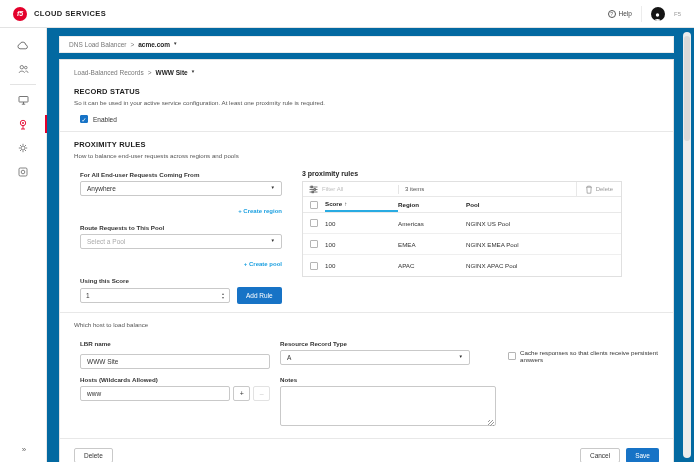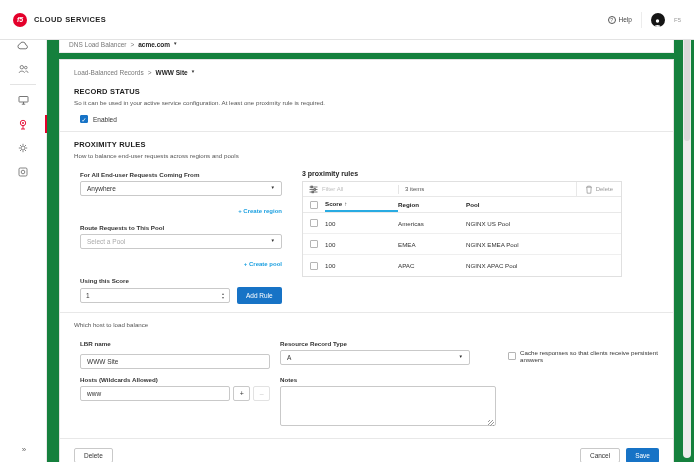--- a/index.html
+++ b/index.html
@@ -1,21 +1,21 @@
 <!DOCTYPE html>
 <html><head>
 <meta charset="utf-8">
 <style>
   * { margin:0; padding:0; box-sizing:border-box; }
   html,body { width:694px; height:462px; overflow:hidden; }
   body { font-family:"Liberation Sans", sans-serif; background:#f4f4f4; color:#333; }
   .app { position:relative; width:694px; height:462px; overflow:hidden; }
 
   
-  .top-header { position:absolute; top:0; left:0; right:0; height:40px; background:#fff;
+  .top-header { position:absolute; top:0; left:0; right:0; height:28px; background:#fff;
     border-bottom:1px solid #e3e3e3; display:flex; align-items:center; justify-content:space-between;
     padding:0 13px; z-index:10; }
   .brand { display:flex; align-items:center; gap:7px; }
   .logo-ball { width:14px; height:14px; border-radius:50%; background:#e4002b; color:#fff;
     font-size:7px; font-weight:bold; font-style:italic; display:flex; align-items:center; justify-content:center; }
   .brand-title { font-size:7.5px; font-weight:bold; letter-spacing:.4px; color:#1d1d1d; }
   .header-right { display:flex; align-items:center; gap:9px; }
   .help-btn { display:flex; align-items:center; gap:3px; font-size:6.5px; color:#444; cursor:pointer; }
   .help-q { width:8px; height:8px; border:1px solid #555; border-radius:50%; font-size:5px;
     display:flex; align-items:center; justify-content:center; color:#555; }
@@ -28,21 +28,21 @@
   .sidebar { position:absolute; top:28px; left:0; bottom:0; width:47px; background:#fff;
     border-right:1px solid #e8e8e8; display:flex; flex-direction:column; align-items:center; padding-top:5px; }
   .side-item { position:relative; width:47px; height:24px; display:flex; align-items:center;
     justify-content:center; cursor:pointer; }
   .side-item .active-bar { position:absolute; right:0; top:3px; bottom:3px; width:2px; background:#e4002b; }
   .side-divider { width:26px; height:1px; background:#e3e3e3; margin:3px 0; }
   .collapse-ctl { position:absolute; bottom:8px; left:0; width:47px; text-align:center;
     font-size:8px; color:#666; cursor:pointer; letter-spacing:-1px; }
 
   
-  .main { position:absolute; left:47px; top:28px; right:0; bottom:0; background:#15803d; }
+  .main { position:absolute; left:47px; top:28px; right:0; bottom:0; background:#0369a1; }
   .scrollbar { position:absolute; right:3px; top:4px; bottom:4px; width:8px; background:#ececec; border-radius:4px; }
   .scroll-thumb { position:absolute; top:4px; left:1px; width:6px; height:105px; background:#d9d9d9; border-radius:3px; }
 
   .crumb-bar { margin:8px 20px 0 12px; background:#fff; height:17px; display:flex; align-items:center;
     gap:4px; padding:0 9px; font-size:6.5px; color:#777; border:1px solid #ececec; }
   .crumb-current { color:#1d1d1d; font-weight:bold; display:flex; align-items:center; gap:3px; cursor:pointer; }
   .caret { font-size:4.5px; color:#333; line-height:1; }
 
   .card { margin:6px 20px 0 12px; background:#fff; border:1px solid #e2e2e2; padding:6px 14px 9px; }
   .inner-crumb { font-size:6.5px; color:#777; display:flex; gap:4px; align-items:center; padding:3px 0 7px; }

